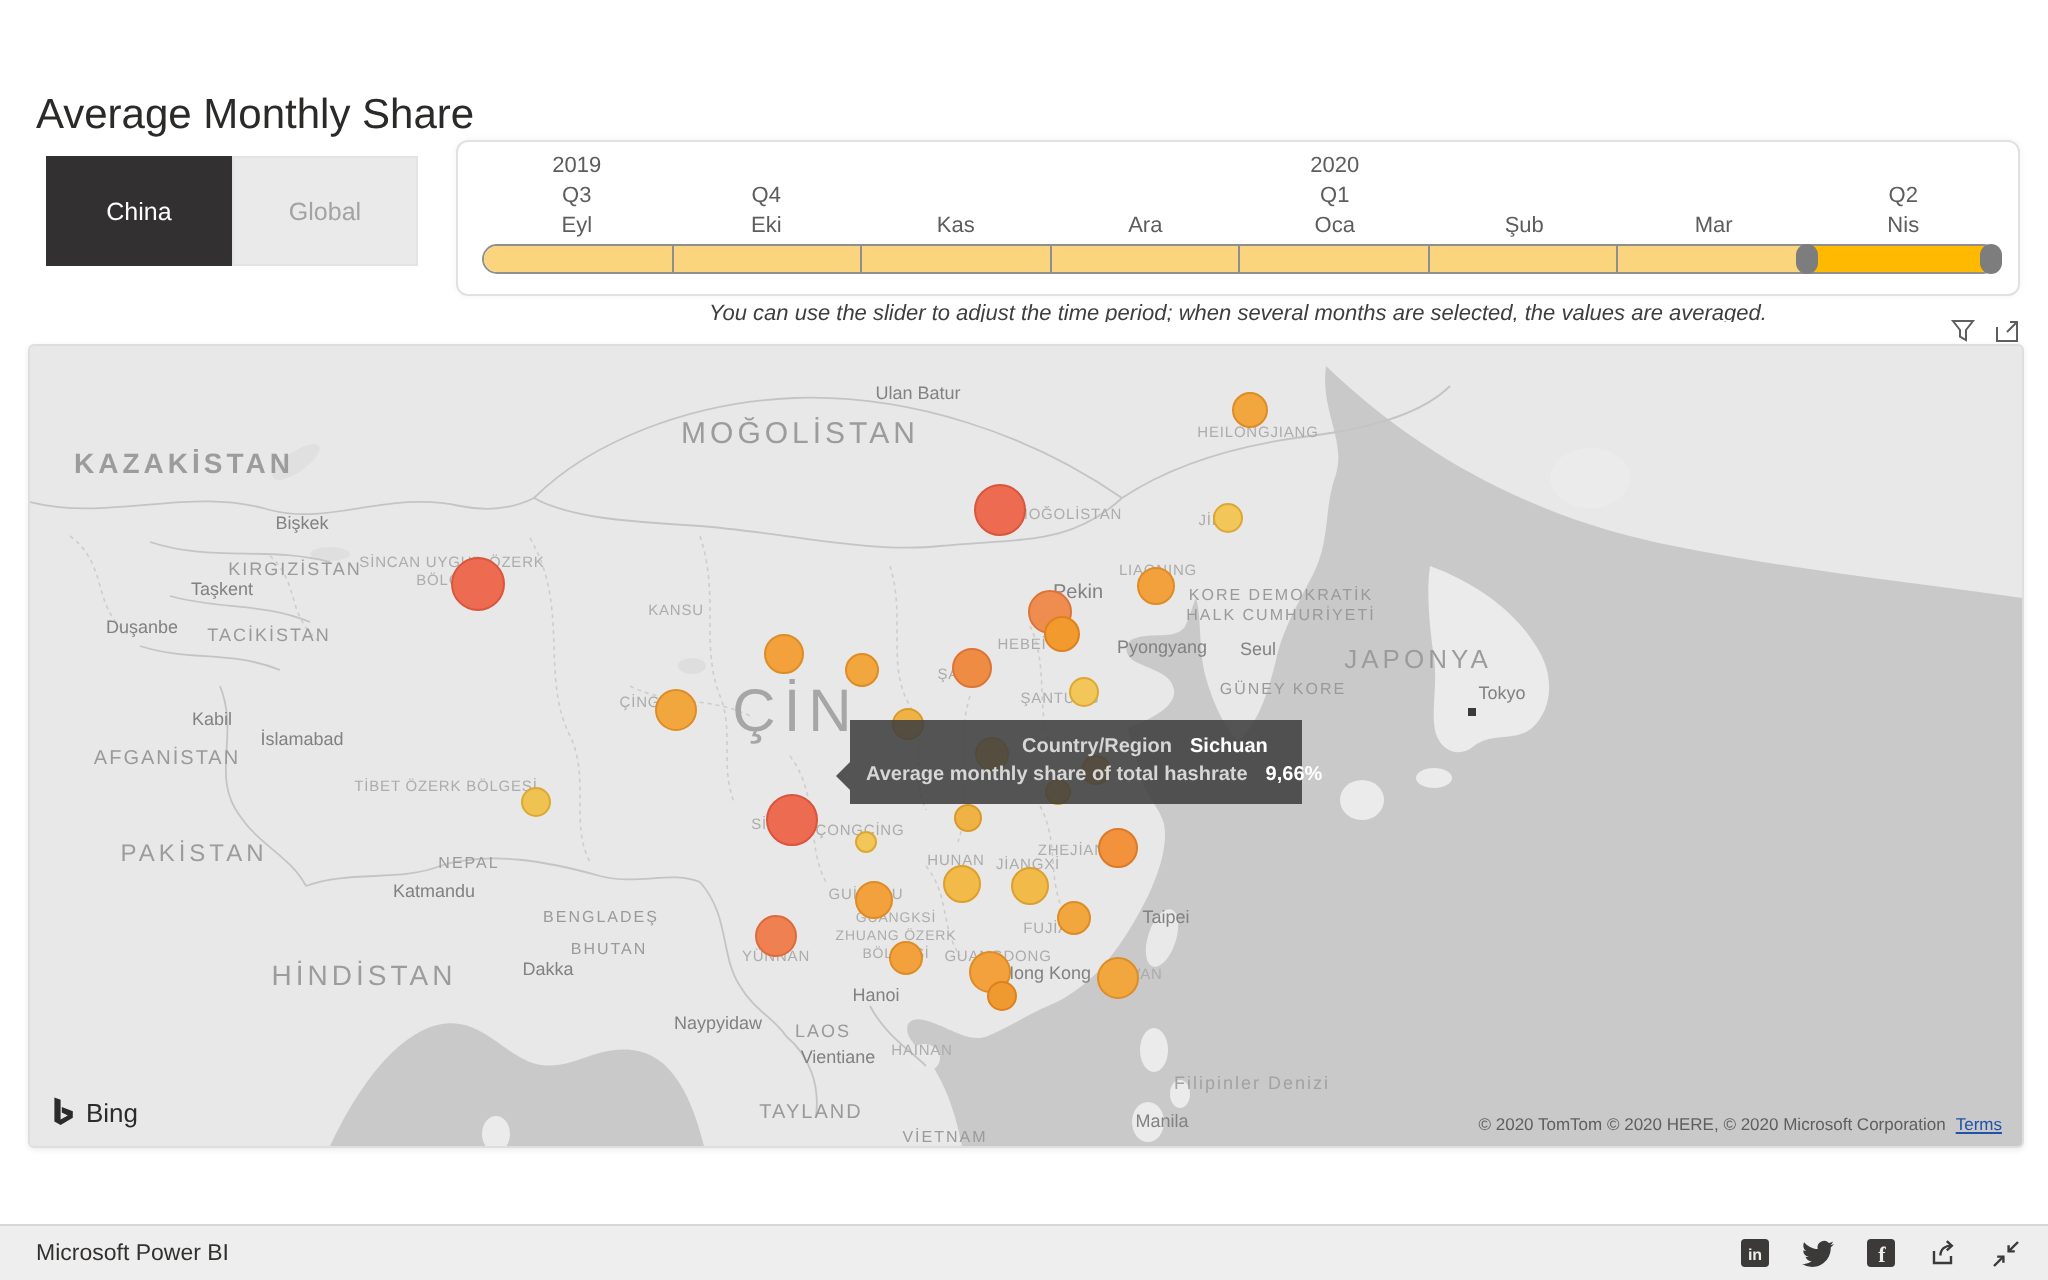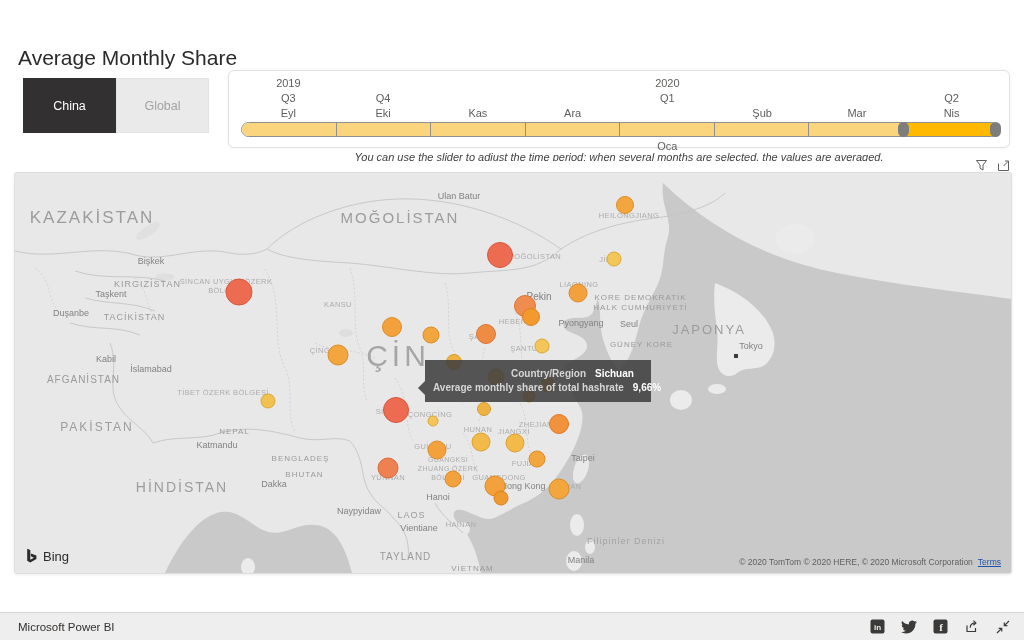--- a/index.html
+++ b/index.html
@@ -83,21 +83,21 @@
       <span style="left: 6.25%;">Q3</span>
       <span style="left: 18.75%;">Q4</span>
       <span style="left: 56.25%;">Q1</span>
       <span style="left: 93.75%;">Q2</span>
     </div>
   <div class="sl-row" id="row-months">
       <span style="left: 6.25%;">Eyl</span>
       <span style="left: 18.75%;">Eki</span>
       <span style="left: 31.25%;">Kas</span>
       <span style="left: 43.75%;">Ara</span>
-      <span style="left: 56.25%; margin-top: 33px;">Oca</span>
+      <span style="left: 56.25%;">Oca</span>
       <span style="left: 68.75%;">Şub</span>
       <span style="left: 81.25%;">Mar</span>
       <span style="left: 93.75%;">Nis</span>
     </div>
   <div id="slider-track">
       <div class="seg"></div>
       <div class="seg"></div>
       <div class="seg"></div>
       <div class="seg"></div>
       <div class="seg"></div>
@@ -170,21 +170,21 @@
       <path d="M380,205 C395,225 388,250 398,268"></path>
       <path d="M448,260 C460,275 455,290 465,305"></path>
       <path d="M505,230 C515,248 508,268 518,285"></path>
       <path d="M20,95 C40,110 30,130 50,145 M120,105 C135,118 128,135 145,148"></path>
     </g>
 
     <rect x="719" y="181" width="4" height="4" fill="#3a3a3a"></rect>
   </svg>
 
   <div id="map-labels">
-      <div class="map-label country-lg" style="left: 77px; top: 45px; font-size: 17px;">KAZAKİSTAN</div>
+      <div class="map-label country-lg" style="left: 77px; top: 59px; font-size: 14px; font-weight: bold;">KAZAKİSTAN</div>
       <div class="map-label country-lg" style="left: 385px; top: 45px; font-size: 15px;">MOĞOLİSTAN</div>
       <div class="map-label country-xl" style="left: 383px; top: 183px; font-size: 30px;">ÇİN</div>
       <div class="map-label country-lg" style="left: 167px; top: 315px; font-size: 14px;">HİNDİSTAN</div>
       <div class="map-label country-lg" style="left: 82px; top: 254px; font-size: 12px;">PAKİSTAN</div>
       <div class="map-label country" style="left: 52px; top: 207px; font-size: 10px;">AFGANİSTAN</div>
       <div class="map-label country" style="left: 116px; top: 112px; font-size: 9px;">KIRGIZİSTAN</div>
       <div class="map-label country" style="left: 103px; top: 145px; font-size: 9px;">TACİKİSTAN</div>
       <div class="map-label country" style="left: 203px; top: 259px; font-size: 8px;">NEPAL</div>
       <div class="map-label country" style="left: 273px; top: 270px; font-size: 8px; margin-top: 32px;">BHUTAN</div>
       <div class="map-label country" style="left: 269px; top: 286px; font-size: 8px;">BENGLADEŞ</div>

